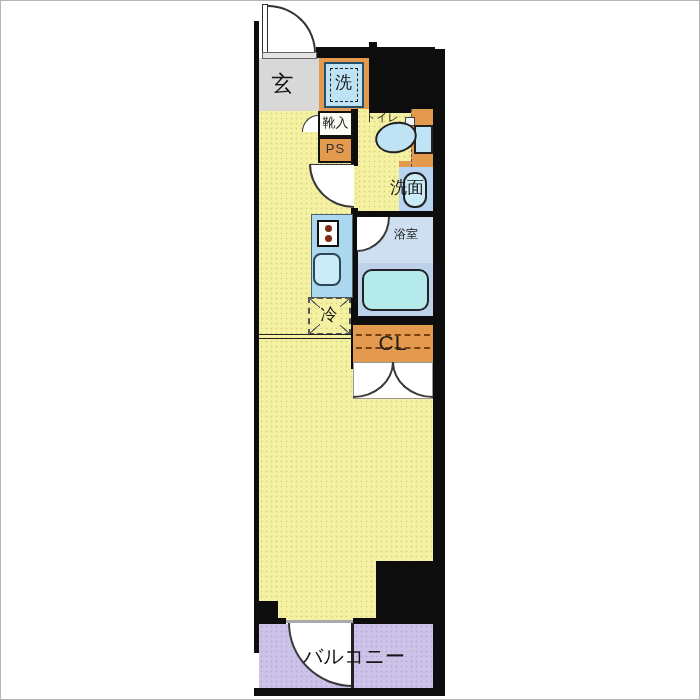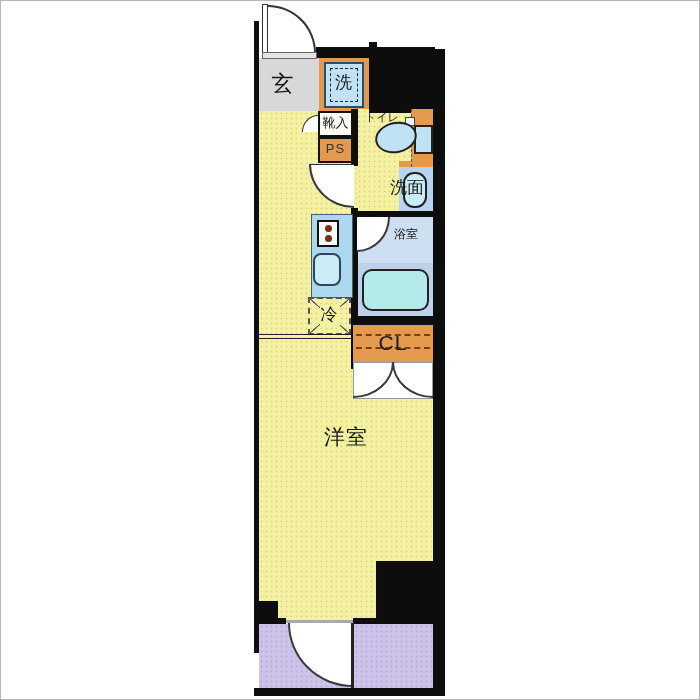--- a/index.html
+++ b/index.html
@@ -112,15 +112,15 @@
   <div class="abs" style="left:350px;top:622px;width:3px;height:65px;background:#222;"></div>
 
   <div class="lbl" style="left:262px;top:70px;width:40px;font-size:22px;">玄</div>
   <div class="lbl" style="left:323px;top:72px;width:40px;font-size:17px;">洗</div>
   <div class="lbl" style="left:317px;top:115px;width:35px;font-size:13px;letter-spacing:0;">靴入</div>
   <div class="lbl" style="left:317px;top:141px;width:35px;font-size:13px;color:#333;">PS</div>
   <div class="lbl" style="left:352px;top:110px;width:58px;font-size:11px;letter-spacing:0;">トイレ</div>
   <div class="lbl" style="left:354px;top:177px;width:44px;font-size:17px;letter-spacing:0;margin-left:30px;">洗面</div>
   <div class="lbl" style="left:378px;top:227px;width:54px;font-size:12px;letter-spacing:0;">浴室</div>
   <div class="lbl" style="left:352px;top:330px;width:80px;font-size:21px;color:#1c1c1c;">CL</div>
-  <div class="lbl" style="left:258px;top:424px;width:174px;font-size:21px;">洋室</div>
+  <div class="lbl" style="left:278px;top:644px;width:150px;font-size:20px;letter-spacing:0;">バルコニー</div>
 
 </div>
 
 </body></html>

